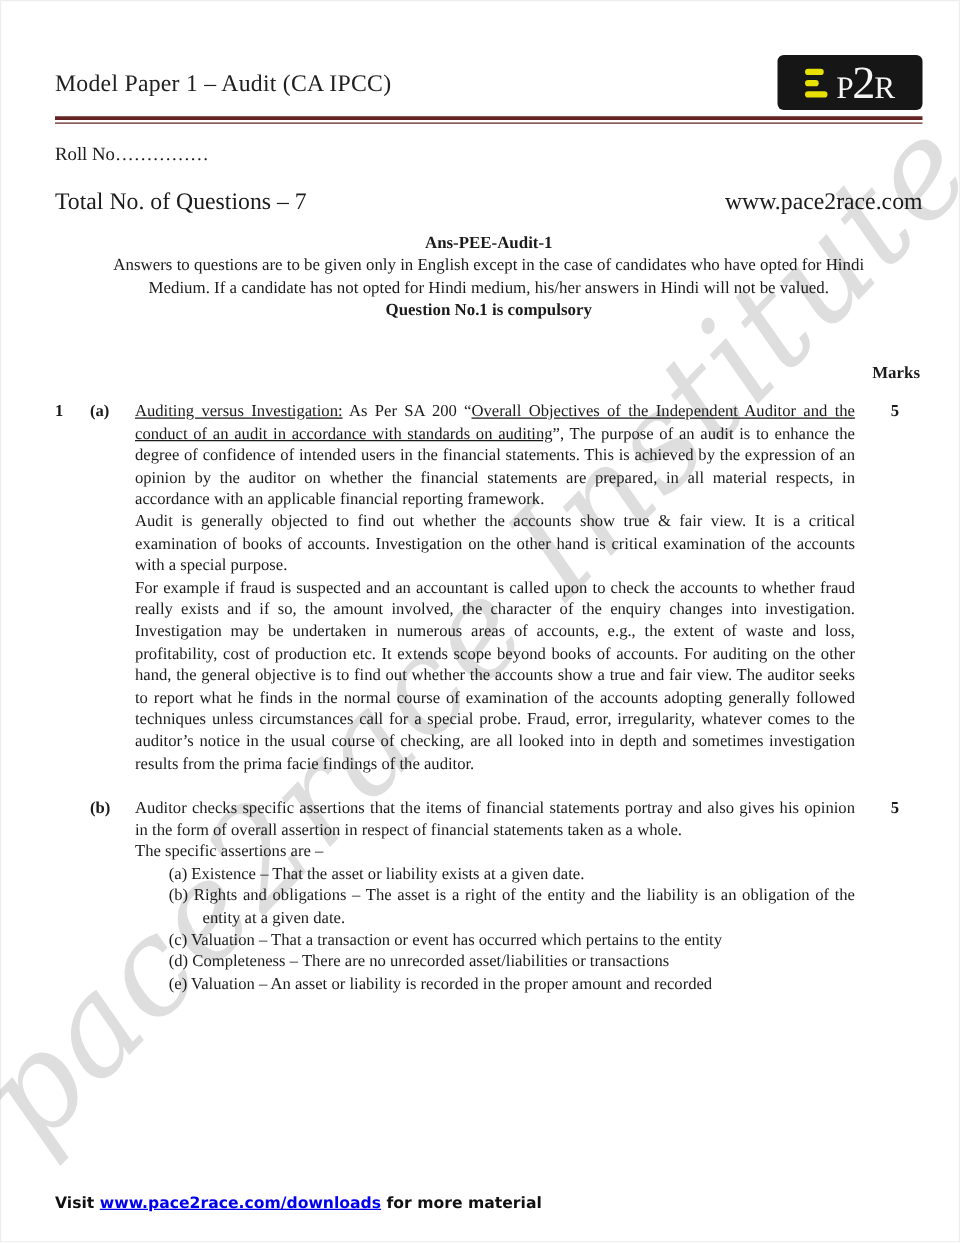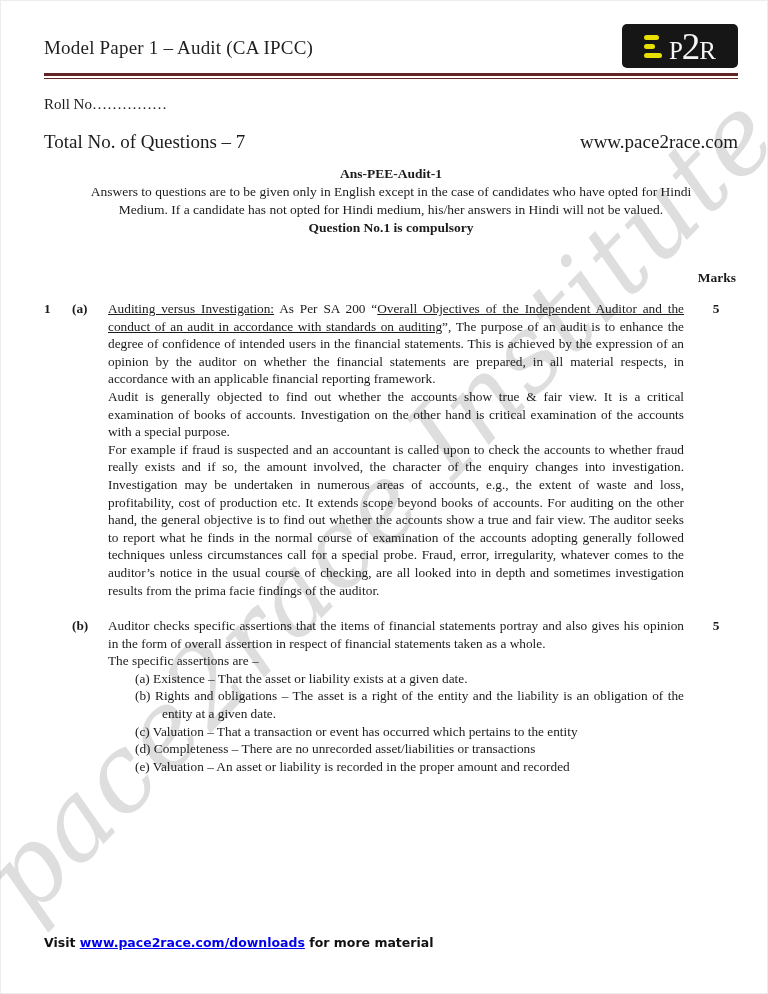--- a/index.html
+++ b/index.html
@@ -21,21 +21,21 @@
     transform: translate(-50%, -50%) rotate(-46deg);
     font-size: 106px;
     font-style: italic;
     font-family: "DejaVu Serif", serif;
     color: rgba(145,145,145,0.30);
     white-space: nowrap;
     letter-spacing: 2px;
     z-index: 0;
     pointer-events: none;
   }
-  .content { position: relative; z-index: 1; padding: 24px 30px 0 44px; }
+  .content { position: relative; z-index: 1; padding: 44px 30px 0 44px; }
 
   header { display: flex; justify-content: space-between; align-items: flex-start; }
   h1 { font-size: 19px; font-weight: normal; margin: 13px 0 0 0; letter-spacing: 0.2px; color: #1f1f1f; }
   .logo {
     width: 116px; height: 44px; background: #161616; border-radius: 5px;
     display: flex; align-items: center; justify-content: center; gap: 7px;
     flex: none;
   }
   .bars { display: flex; flex-direction: column; gap: 4px; align-items: flex-start; }
   .bar { height: 5px; border-radius: 2.5px; background: #e8e000; display: block; }
@@ -62,21 +62,21 @@
   .qmarks { font-weight: bold; text-align: center; }
   .rowb { margin-top: 18px; }
 
   .seg-b { font-weight: normal; }
   .seg-u { text-decoration: underline; }
 
   .alist { margin-left: 27px; }
   .alist-item { padding-left: 27px; text-indent: -27px; }
 
   footer {
-    position: absolute; left: 44px; bottom: 44px; z-index: 1;
+    position: absolute; left: 44px; bottom: 25px; z-index: 1;
     font-family: "DejaVu Sans", sans-serif; font-weight: bold; font-size: 12.5px; color: #111;
   }
   footer a { color: #0000ee; text-decoration: underline; cursor: pointer; }
 </style>
 </head>
 <body>
 
 <div class="page">
 
   <div class="watermark">pace2race Institute</div>

